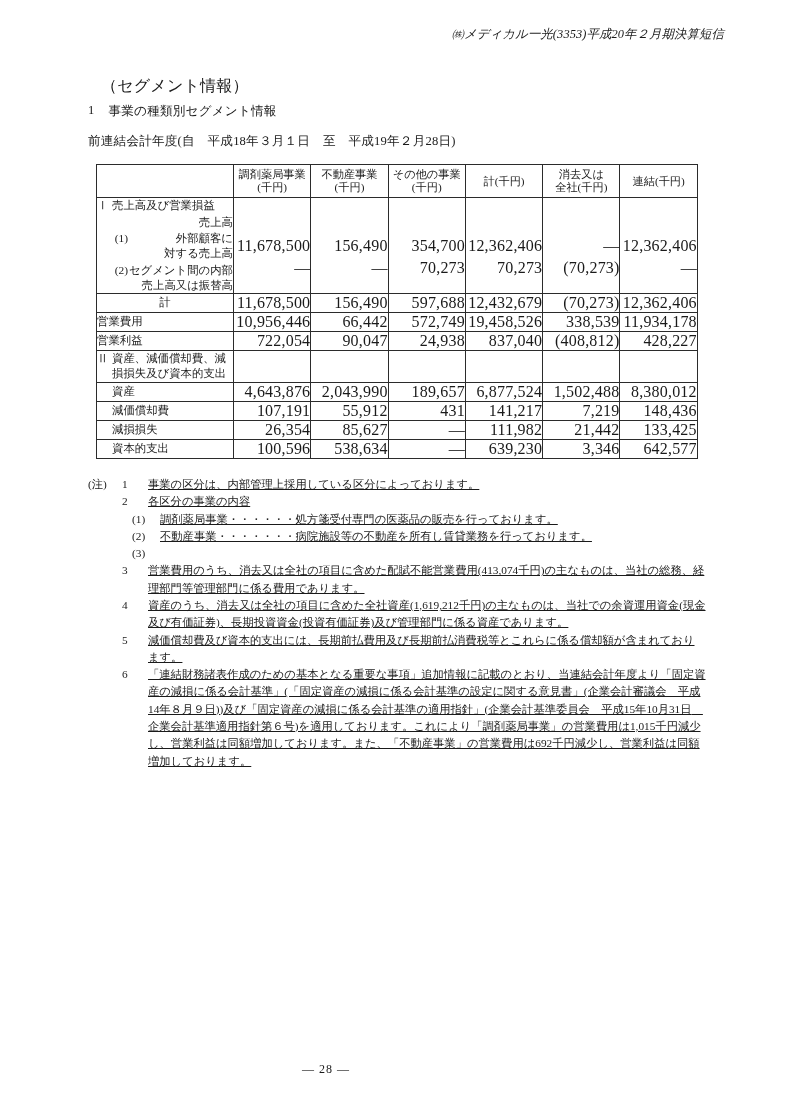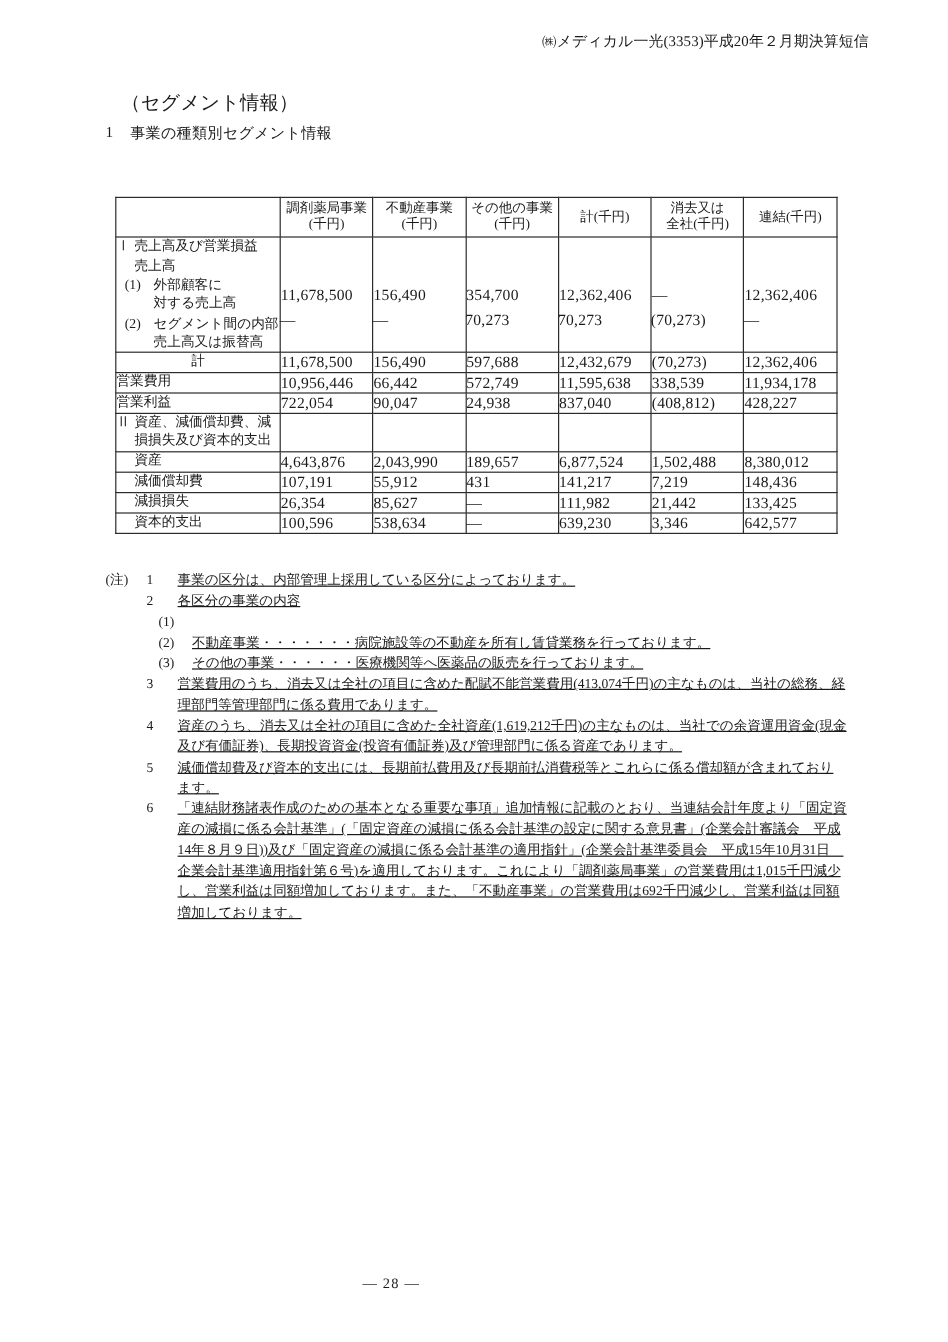--- a/index.html
+++ b/index.html
@@ -24,20 +24,21 @@
   }
 
   
   .doc-header {
     position: absolute;
     top: 26px;
     right: 66px;
     font-size: 12.4px;
     letter-spacing: 0.1px;
     white-space: nowrap;
+    font-style: italic;
   }
 
   
   .section-title {
     position: absolute;
     top: 76px;
     left: 101px;
     font-size: 16px;
     letter-spacing: 0.2px;
   }
@@ -84,24 +85,24 @@
   .col-label { width: 137px; }
   .col-num   { width: 77.3px; }
 
   .lbl {
     padding: 2px 4px 2px 6px;
     text-align: left;
     line-height: 1.34;
     font-size: 11.4px;
   }
   .num {
-    text-align: left;
+    text-align: right;
     padding: 2px 6px 2px 3px;
     white-space: nowrap;
-    font-size: 13px;
+    font-size: 16px;
     letter-spacing: 0.2px;
   }
   .center { text-align: center; }
 
   
   .rowlab {
     display: flex;
     align-items: flex-start;
   }
   .rn {
@@ -114,21 +115,21 @@
     display: flex;
     align-items: flex-start;
     padding-left: 7px;
   }
   .numbered .mk {
     flex: 0 0 24px;
     width: 24px;
   }
   .numbered .tx { flex: 1; }
   .blockcell { padding: 3px 4px 3px 6px; }
-  .blockcell > div + div { margin-top: 1px; }
+  .blockcell > div + div { margin-top: 1px; text-align: right; }
 
   
   .notes {
     position: absolute;
     top: 476px;
     left: 88px;
     width: 618px;
     font-size: 11.3px;
     line-height: 1.53;
   }
@@ -163,20 +164,21 @@
 
   <div class="doc-header">㈱メディカル一光(3353)平成20年２月期決算短信</div>
 
   <div class="section-title">（セグメント情報）</div>
 
   <div class="subsection">
     <span>1</span>
     <span>事業の種類別セグメント情報</span>
   </div>
 
+  <div class="period-line">前連結会計年度(自　平成18年３月１日　至　平成19年２月28日)</div>
 
   <table class="seg-table">
     <colgroup>
       <col class="col-label">
         <col class="col-num">
         <col class="col-num">
         <col class="col-num">
       <col class="col-num">
         <col class="col-num">
         <col class="col-num">
@@ -244,21 +246,21 @@
         <td class="num">12,432,679</td>
         <td class="num">(70,273)</td>
         <td class="num">12,362,406</td>
       </tr>
 
       <tr>
         <td class="lbl">営業費用</td>
         <td class="num">10,956,446</td>
         <td class="num">66,442</td>
         <td class="num">572,749</td>
-        <td class="num">11,595,638</td>
+        <td class="num">19,458,526</td>
         <td class="num">338,539</td>
         <td class="num">11,934,178</td>
       </tr>
 
       <tr>
         <td class="lbl">営業利益</td>
         <td class="num">722,054</td>
         <td class="num">90,047</td>
         <td class="num">24,938</td>
         <td class="num">837,040</td>
@@ -364,30 +366,30 @@
       <span class="note-body">事業の区分は、内部管理上採用している区分によっております。</span>
     </div>
     <div class="note-row">
       <span class="marker m-note"></span>
       <span class="marker m-num">2</span>
       <span class="note-body">各区分の事業の内容</span>
     </div>
     <div class="note-row">
       <span class="marker m-note"></span>
       <span class="marker m-sub">(1)</span>
+      <span class="note-body">調剤薬局事業・・・・・・処方箋受付専門の医薬品の販売を行っております。</span>
     </div>
     <div class="note-row">
       <span class="marker m-note"></span>
       <span class="marker m-sub">(2)</span>
       <span class="note-body">不動産事業・・・・・・・病院施設等の不動産を所有し賃貸業務を行っております。</span>
     </div>
     <div class="note-row">
       <span class="marker m-note"></span>
       <span class="marker m-sub">(3)</span>
-      <span class="note-body">その他の事業・・・・・・医療機関等へ医薬品の販売を行っております。</span>
     </div>
     <div class="note-row">
       <span class="marker m-note"></span>
       <span class="marker m-num">3</span>
       <span class="note-body">営業費用のうち、消去又は全社の項目に含めた配賦不能営業費用(413,074千円)の主なものは、当社の総務、経理部門等管理部門に係る費用であります。</span>
     </div>
     <div class="note-row">
       <span class="marker m-note"></span>
       <span class="marker m-num">4</span>
       <span class="note-body">資産のうち、消去又は全社の項目に含めた全社資産(1,619,212千円)の主なものは、当社での余資運用資金(現金及び有価証券)、長期投資資金(投資有価証券)及び管理部門に係る資産であります。</span>

